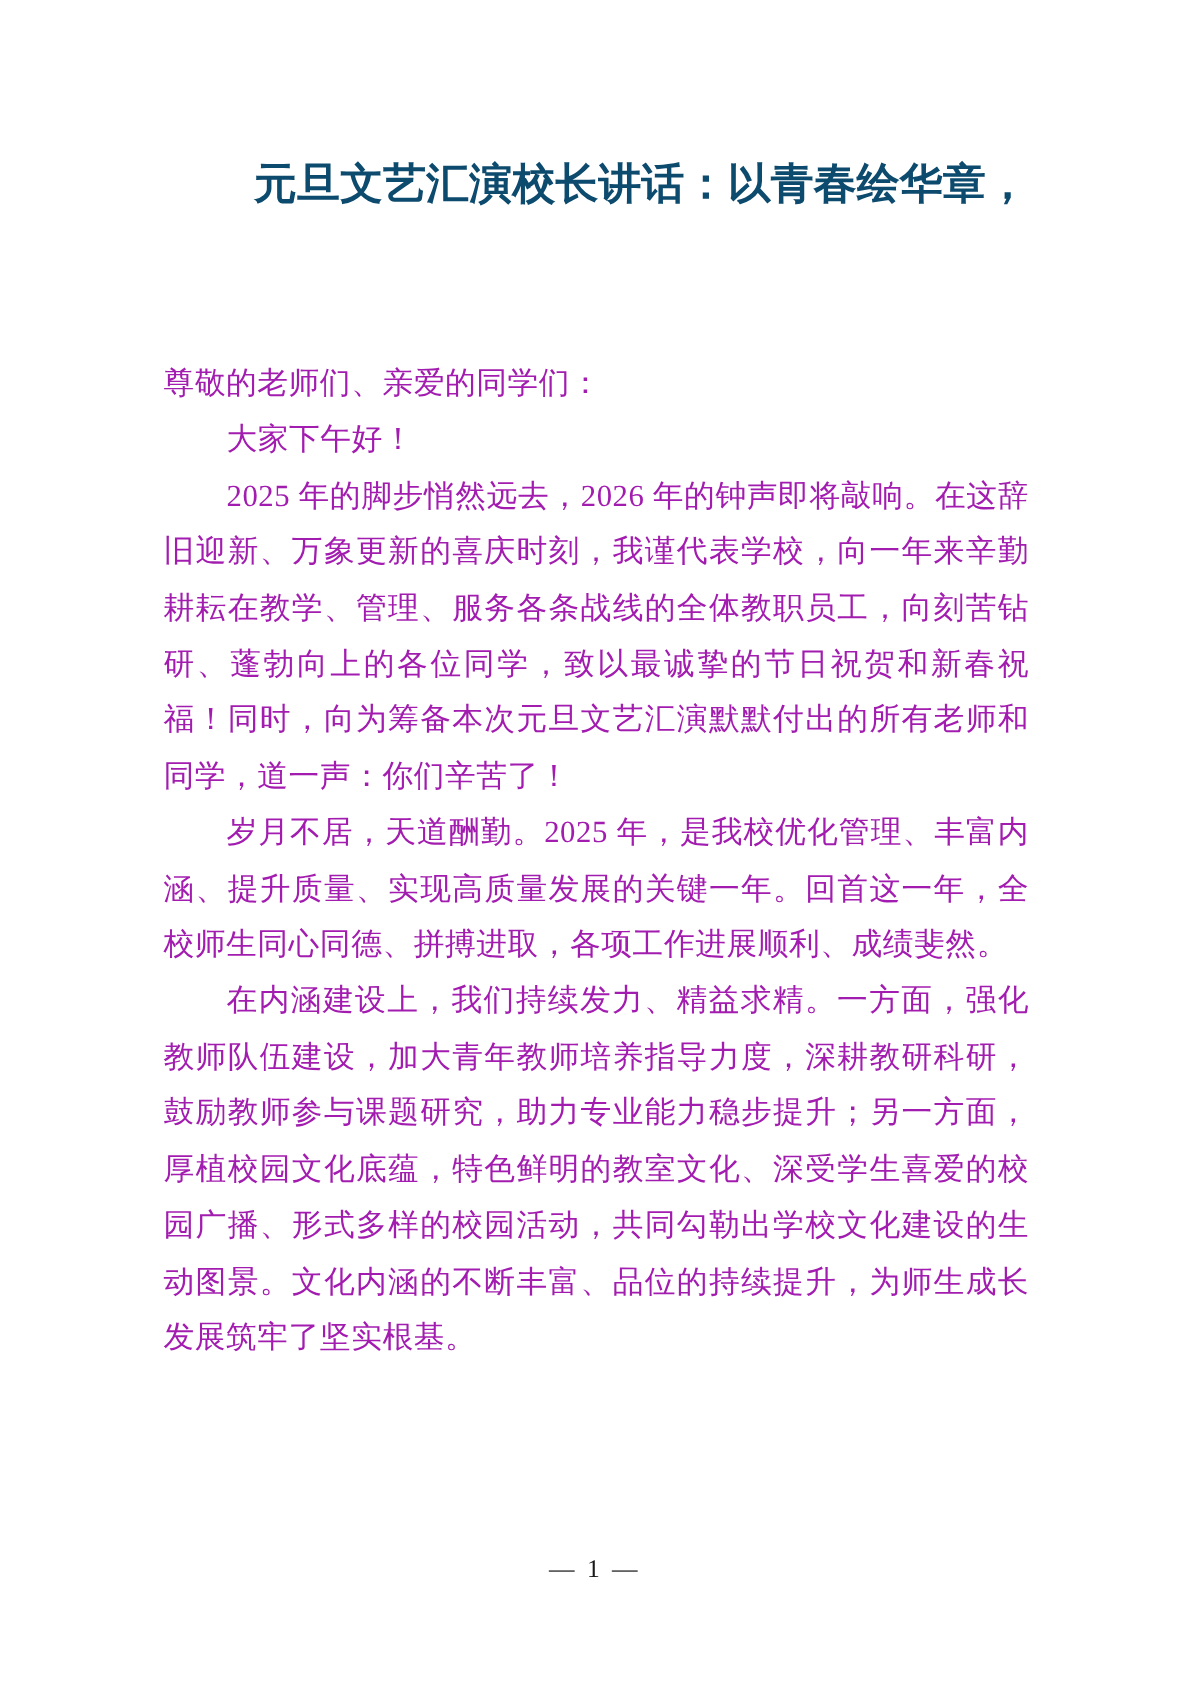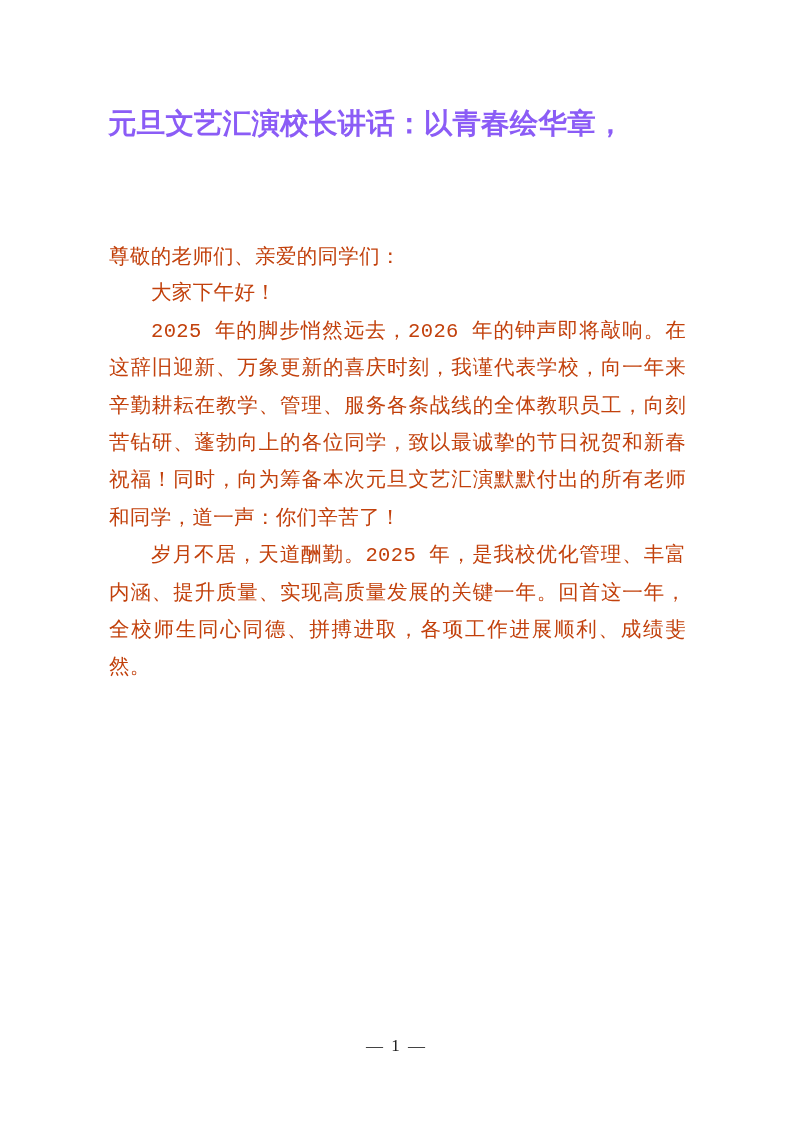--- a/index.html
+++ b/index.html
@@ -18,54 +18,53 @@
     overflow: hidden;
     box-sizing: border-box;
   }
 
   
   .doc-title {
     position: absolute;
     left: 108px;
     top: 100px;
     width: 578px;
-    text-align: left;
+    text-align: right;
     font-family: "Liberation Serif", "DejaVu Serif", serif;
     font-weight: bold;
     font-size: 28.5px;
     line-height: 47px;
     letter-spacing: 0.2px;
-    color: #8b5cf6;
+    color: #0c4a6e;
     -webkit-font-smoothing: none;
   }
 
   
   .body-block {
     position: absolute;
     left: 109px;
     top: 238px;
     width: 577px;
   }
 
   .para {
     font-family: "Liberation Serif", "DejaVu Serif", serif;
     font-size: 20.5px;
     line-height: 37.4px;
-    color: #c2410c;
+    color: #a21caf;
     text-align: justify;
     text-justify: inter-character;
     text-align-last: left;
     margin: 0;
     letter-spacing: 0.35px;
     word-break: break-all;
   }
 
   .para.indent {
     text-indent: 42px;
-    font-family: Liberation Mono, monospace;
   }
 
   
   .page-footer {
     position: absolute;
     left: 0;
     top: 1036px;
     width: 793px;
     text-align: center;
     font-family: "Liberation Serif", "DejaVu Serif", serif;
@@ -81,17 +80,18 @@
 
   <div class="doc-title">
     <div>元旦文艺汇演校长讲话：以青春绘华章，</div>
   </div>
 
   <div class="body-block">
     <p class="para">尊敬的老师们、亲爱的同学们：</p>
     <p class="para indent">大家下午好！</p>
     <p class="para indent">2025 年的脚步悄然远去，2026 年的钟声即将敲响。在这辞旧迎新、万象更新的喜庆时刻，我谨代表学校，向一年来辛勤耕耘在教学、管理、服务各条战线的全体教职员工，向刻苦钻研、蓬勃向上的各位同学，致以最诚挚的节日祝贺和新春祝福！同时，向为筹备本次元旦文艺汇演默默付出的所有老师和同学，道一声：你们辛苦了！</p>
     <p class="para indent">岁月不居，天道酬勤。2025 年，是我校优化管理、丰富内涵、提升质量、实现高质量发展的关键一年。回首这一年，全校师生同心同德、拼搏进取，各项工作进展顺利、成绩斐然。</p>
+    <p class="para indent">在内涵建设上，我们持续发力、精益求精。一方面，强化教师队伍建设，加大青年教师培养指导力度，深耕教研科研，鼓励教师参与课题研究，助力专业能力稳步提升；另一方面，厚植校园文化底蕴，特色鲜明的教室文化、深受学生喜爱的校园广播、形式多样的校园活动，共同勾勒出学校文化建设的生动图景。文化内涵的不断丰富、品位的持续提升，为师生成长发展筑牢了坚实根基。</p>
   </div>
 
   <div class="page-footer">— 1 —</div>
 
 </div>
 
 </body></html>

